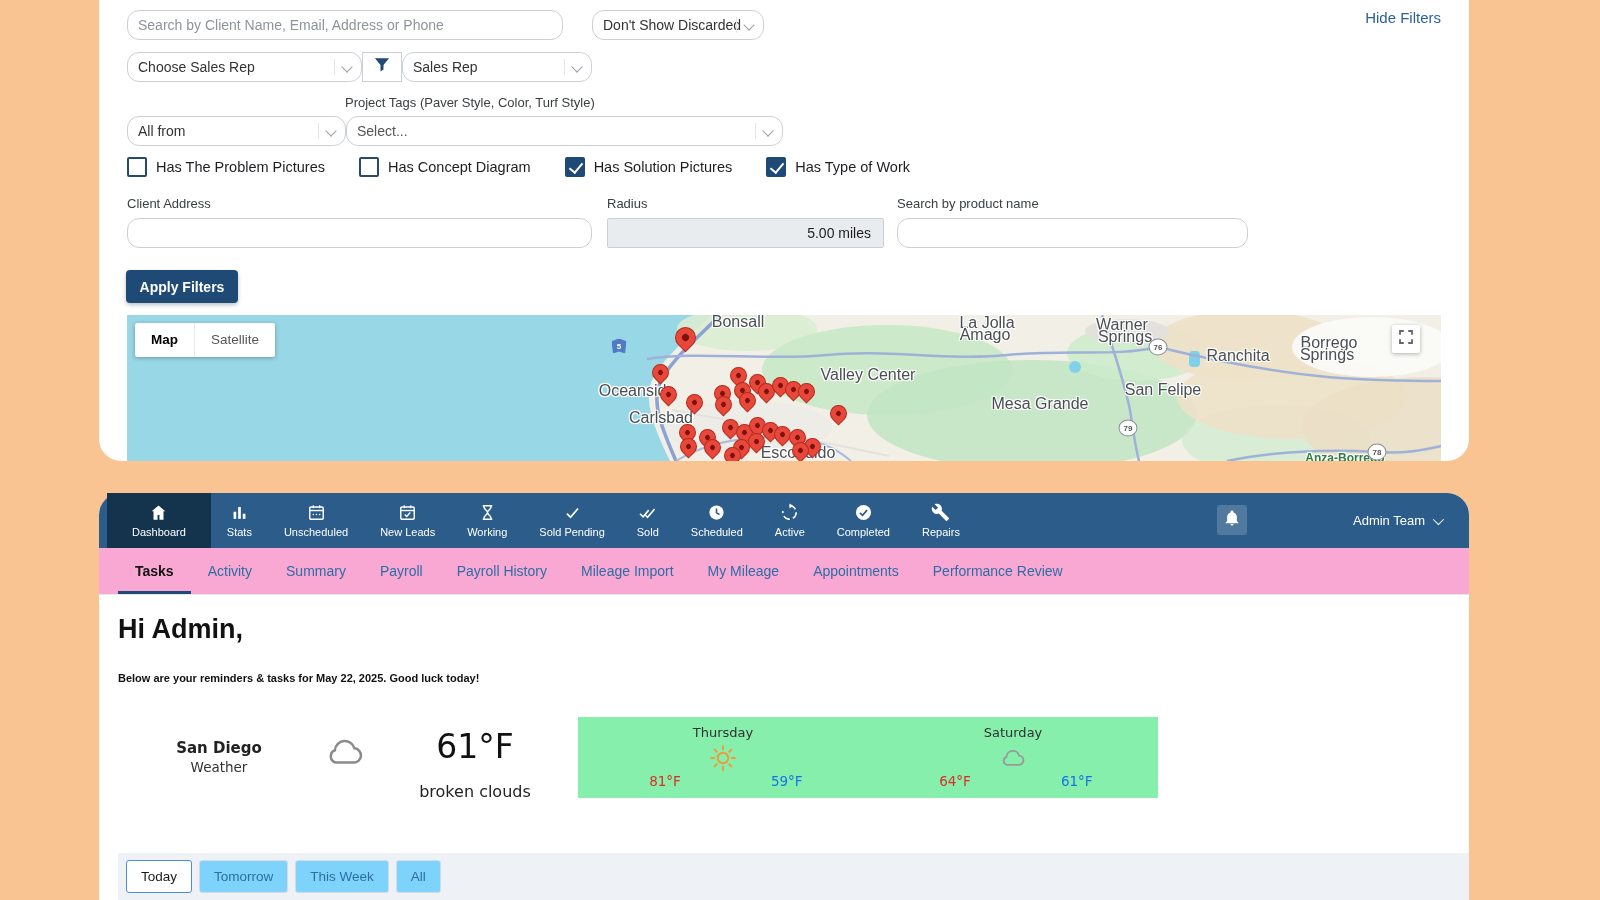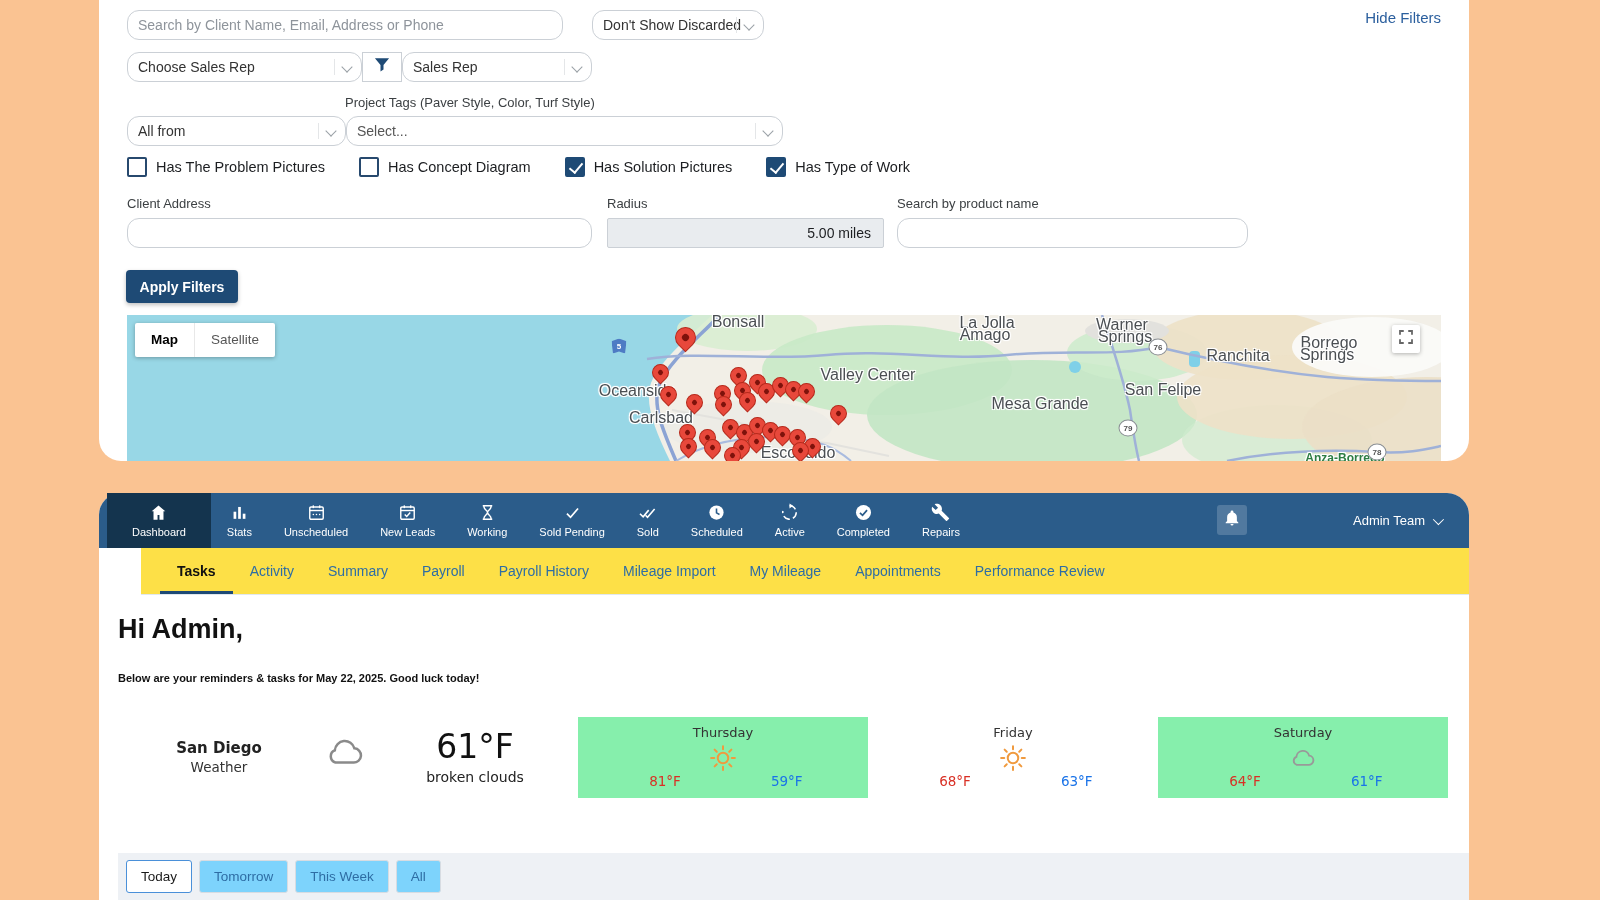--- a/index.html
+++ b/index.html
@@ -67,36 +67,36 @@
             padding:16px 16px;cursor:pointer;}
   .nav-item.active{background:#14344E;padding:0 25px;}
   .nav-ico{height:19px;display:flex;align-items:center;}
   .nav-lbl{font-size:11px;color:#fff;}
   #bell-btn{position:absolute;right:222px;top:12px;width:30px;height:30px;background:rgba(255,255,255,.18);
             border-radius:3px;display:flex;align-items:center;justify-content:center;cursor:pointer;}
   #account{position:absolute;right:28px;top:0;height:55px;display:flex;align-items:center;gap:8px;
            color:#fff;font-size:13px;cursor:pointer;}
   #account .chev{width:7px;height:7px;border-right:1.6px solid #fff;border-bottom:1.6px solid #fff;
                  transform:rotate(45deg) translateY(-2px);}
-  #tabrow{position:absolute;left:0;top:55px;right:0;height:47px;background:#fde047;border-bottom:1px solid #E1E8EE;
-          display:flex;padding-left:19px;box-sizing:border-box;margin-left:42px;}
+  #tabrow{position:absolute;left:0;top:55px;right:0;height:47px;background:#f9a8d4;border-bottom:1px solid #E1E8EE;
+          display:flex;padding-left:19px;box-sizing:border-box;}
   .tab{padding:0 17px;line-height:46px;font-size:14px;color:#2E6DA4;cursor:pointer;position:relative;}
   .tab.active{color:#111;font-weight:bold;}
   .tab.active::after{content:"";position:absolute;left:0;right:0;bottom:0;height:3px;background:#1E4A75;}
   #greet-title{position:absolute;left:19px;top:121px;font-size:27px;font-weight:bold;color:#111;}
   #greet-sub{position:absolute;left:19px;top:179px;font-size:11px;font-weight:bold;color:#111;}
 
   #weather{position:absolute;left:0;top:224px;right:0;height:81px;font-family:"DejaVu Sans",sans-serif;}
   #w-city{position:absolute;left:60px;top:22px;width:120px;text-align:center;}
   #w-city .c1{font-size:15px;font-weight:bold;color:#222;}
   #w-city .c2{font-size:13.5px;color:#333;margin-top:2px;}
   #w-icon{position:absolute;left:220px;top:12px;}
   #w-temp{position:absolute;left:316px;top:10px;width:120px;text-align:center;}
   #w-temp .t1{font-size:33px;color:#111;}
-  #w-temp .t2{font-size:14px;color:#222;margin-top:3px;}
+  #w-temp .t2{font-size:16px;color:#222;margin-top:16px;}
   #forecast{position:absolute;left:479px;top:0;display:flex;}
   .fcard{width:290px;height:81px;position:relative;}
   .fcard.shaded{background:#86efac;}
   .fday{text-align:center;font-size:13px;color:#333;padding-top:8px;}
   .fico{position:absolute;left:50%;top:26px;transform:translateX(-50%);height:30px;}
   .ftemps .hi{position:absolute;left:30%;top:56px;transform:translateX(-50%);font-size:13.5px;color:#D93025;}
   .ftemps .lo{position:absolute;left:72%;top:56px;transform:translateX(-50%);font-size:13.5px;color:#1A73E8;}
 
   #strip{position:absolute;left:19px;top:360px;right:0;bottom:0;background:#EEF1F5;}
   #task-filter-btns{position:absolute;left:8px;top:7px;display:flex;gap:7px;}
@@ -422,38 +422,20 @@
                 <line x1="5.3" y1="5.3" x2="7" y2="7"></line>
                 <line x1="17" y1="17" x2="18.7" y2="18.7"></line>
                 <line x1="5.3" y1="18.7" x2="7" y2="17"></line>
                 <line x1="17" y1="7" x2="18.7" y2="5.3"></line>
               </svg></div>
             <div class="ftemps">
               <span class="hi">81°F</span>
               <span class="lo">59°F</span>
             </div>
           </div>
-          <div class="fcard">
-            <div class="fday">Friday</div>
-            <div class="fico"><svg viewBox="0 0 24 24" width="30" height="30" stroke="#F09A3E" fill="none" stroke-width="1.6" stroke-linecap="round">
-                <circle cx="12" cy="12" r="4.2"></circle>
-                <line x1="12" y1="2.5" x2="12" y2="5"></line>
-                <line x1="12" y1="19" x2="12" y2="21.5"></line>
-                <line x1="2.5" y1="12" x2="5" y2="12"></line>
-                <line x1="19" y1="12" x2="21.5" y2="12"></line>
-                <line x1="5.3" y1="5.3" x2="7" y2="7"></line>
-                <line x1="17" y1="17" x2="18.7" y2="18.7"></line>
-                <line x1="5.3" y1="18.7" x2="7" y2="17"></line>
-                <line x1="17" y1="7" x2="18.7" y2="5.3"></line>
-              </svg></div>
-            <div class="ftemps">
-              <span class="hi">68°F</span>
-              <span class="lo">63°F</span>
-            </div>
-          </div>
           <div class="fcard shaded">
             <div class="fday">Saturday</div>
             <div class="fico"><svg viewBox="0 0 24 24" width="30" height="30" stroke="#999" fill="none" stroke-width="1.5">
                 <path d="M7 17.5h9.3a3.7 3.7 0 0 0 .6-7.4 5.2 5.2 0 0 0-10.2 1 3.4 3.4 0 0 0 .3 6.4z"></path>
               </svg></div>
             <div class="ftemps">
               <span class="hi">64°F</span>
               <span class="lo">61°F</span>
             </div>
           </div>

